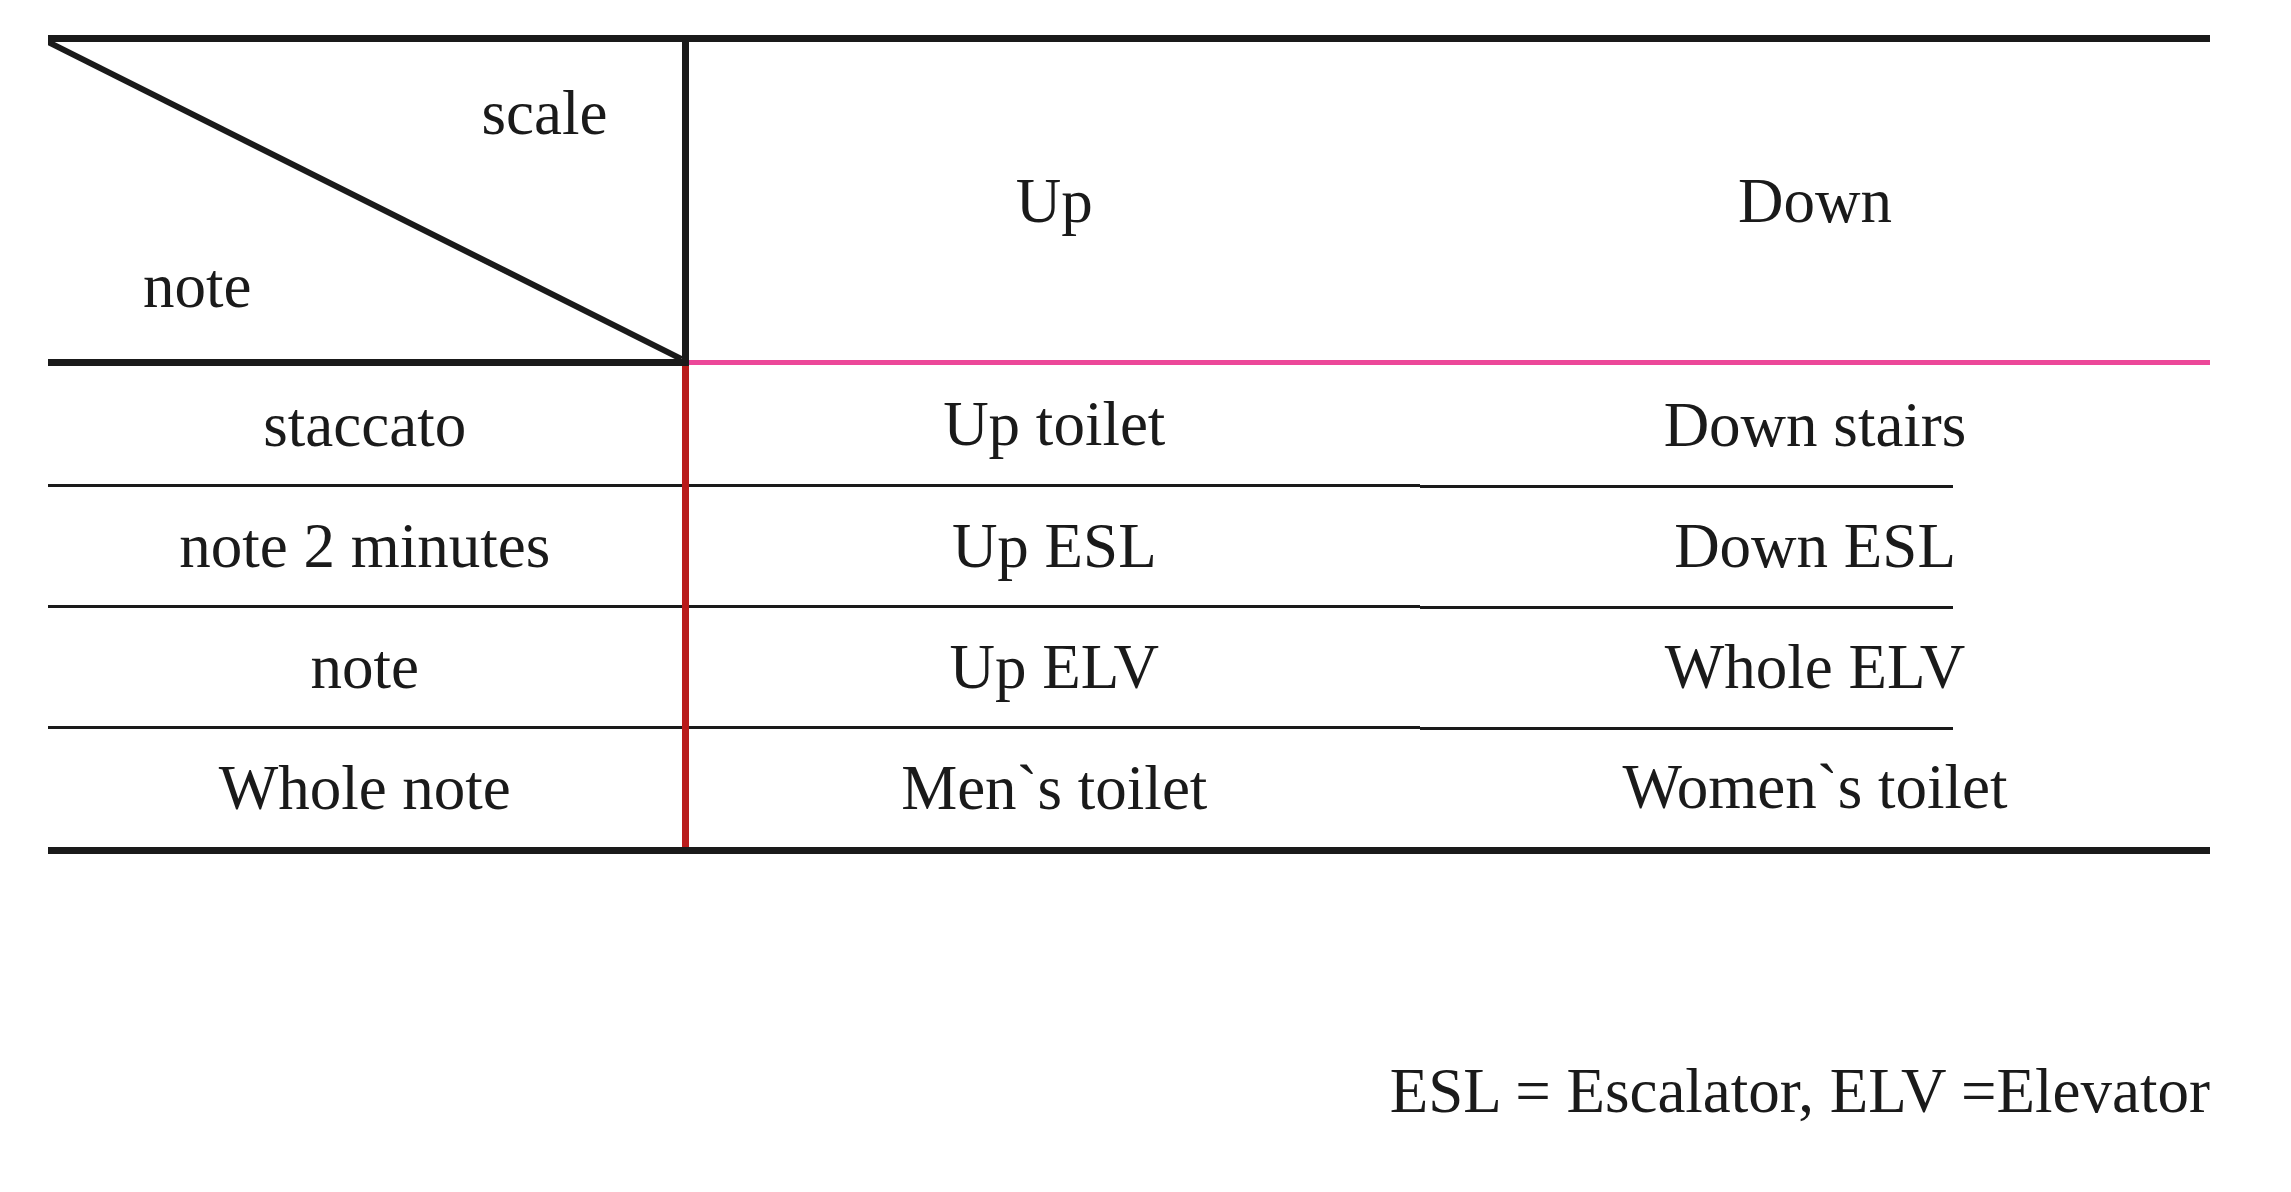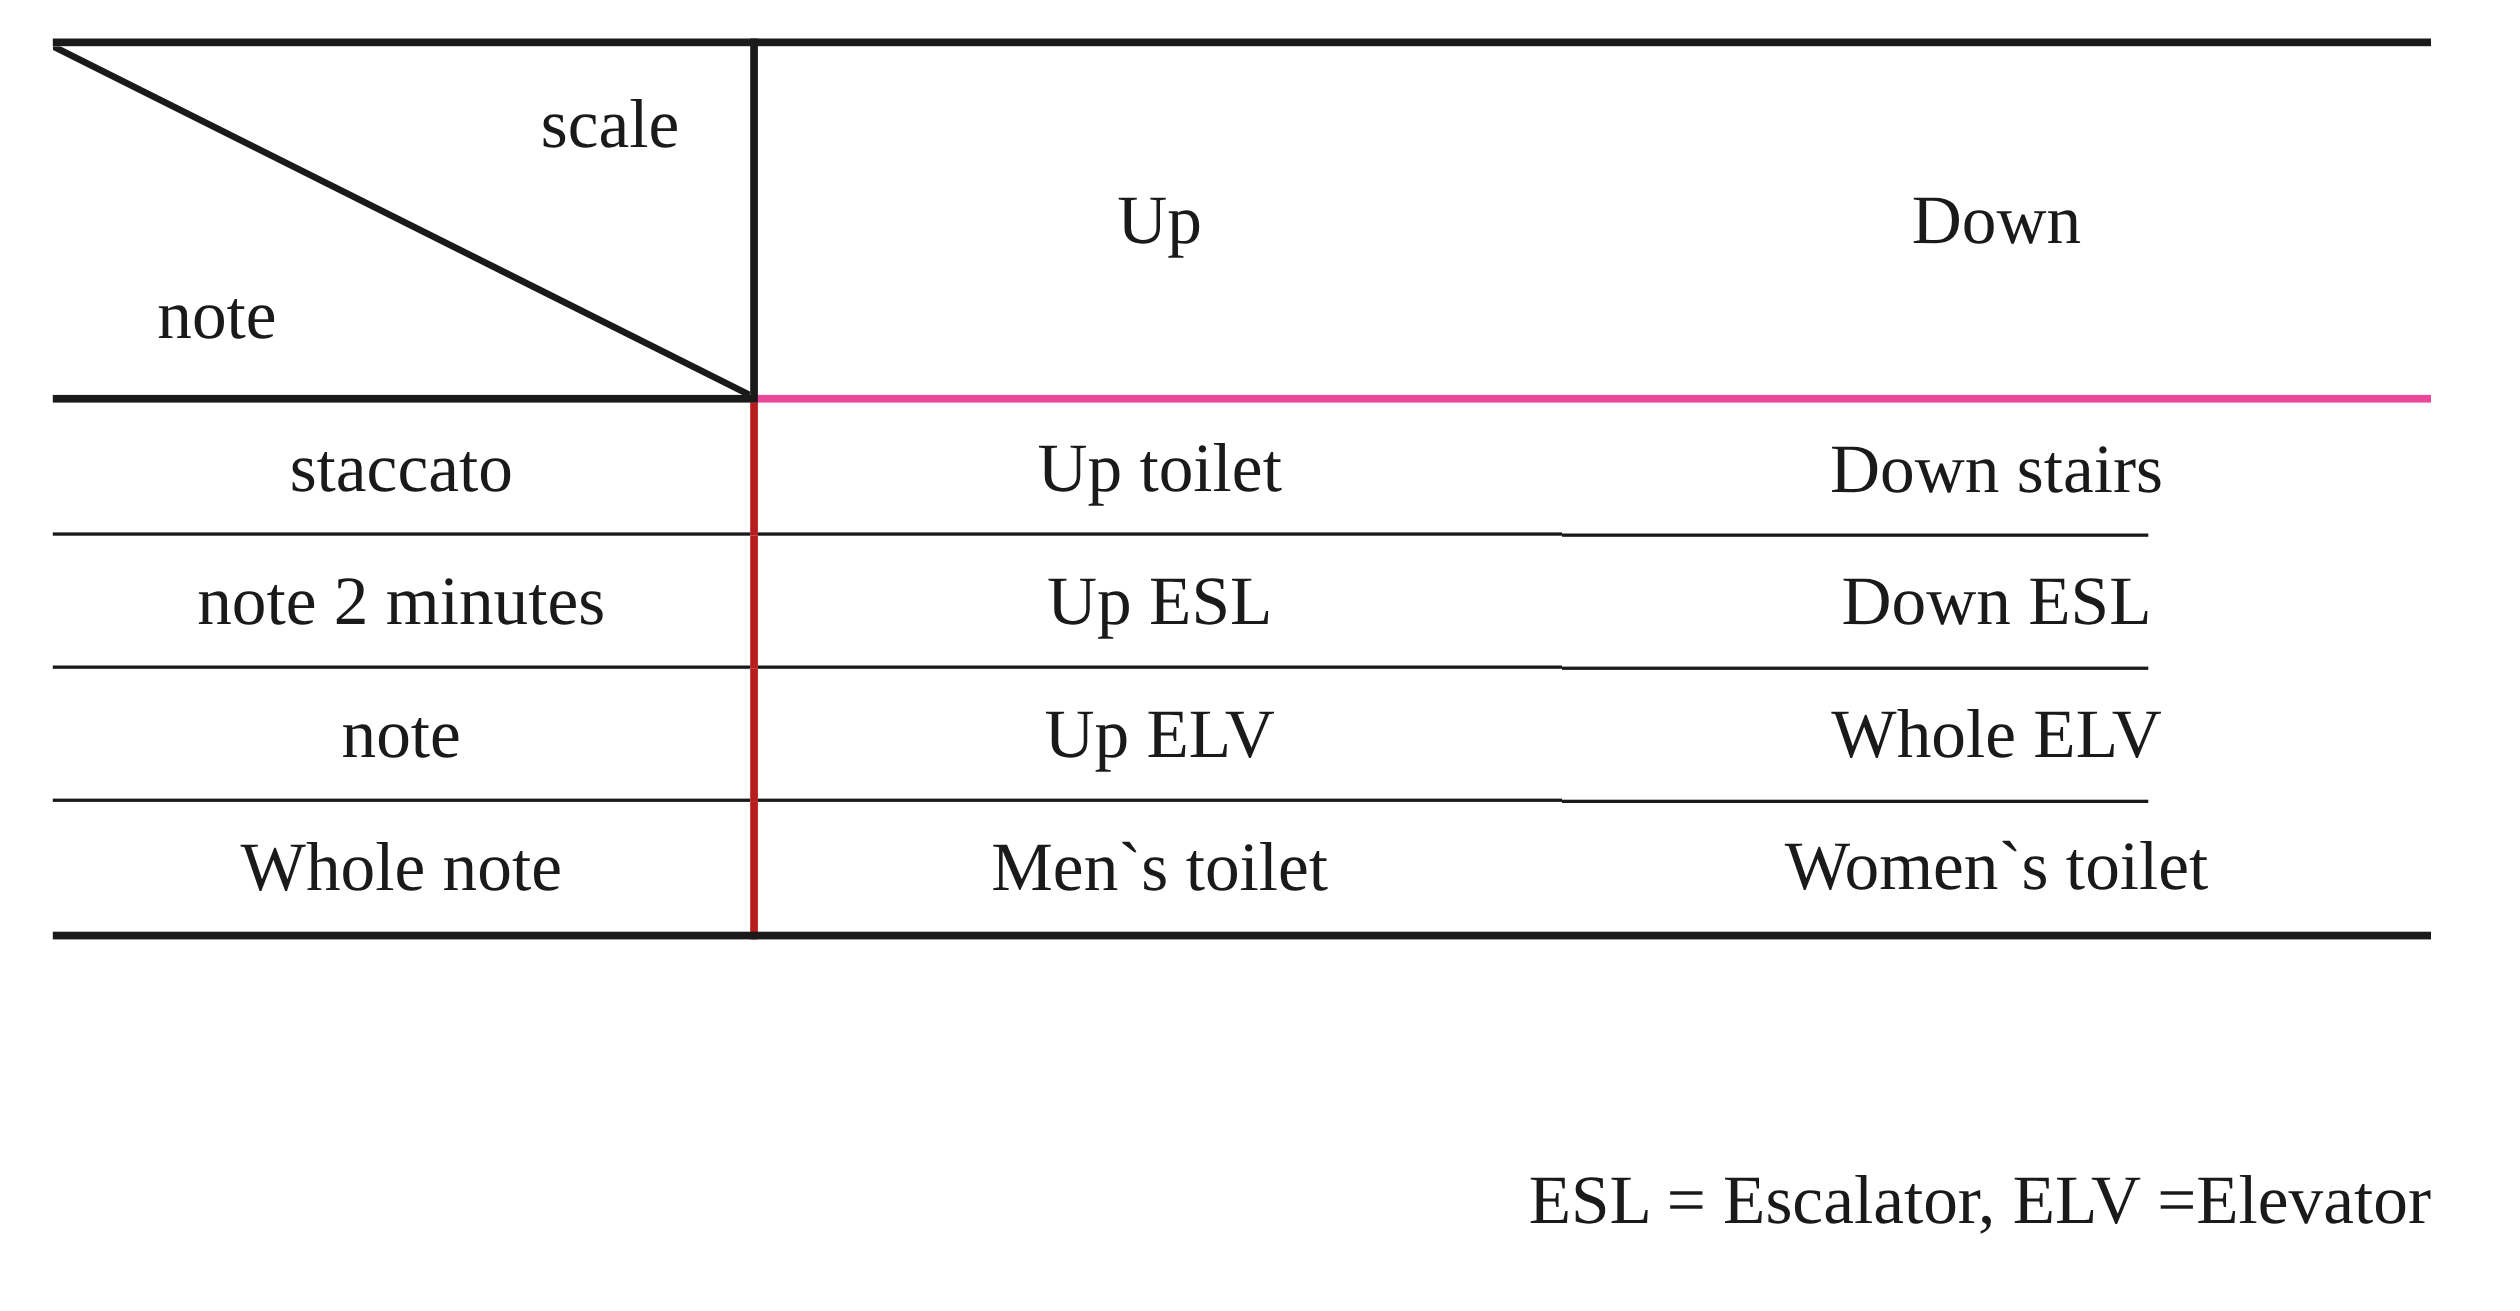--- a/index.html
+++ b/index.html
@@ -68,37 +68,37 @@
   .diag-svg {
     position: absolute;
     inset: 0;
     width: 100%;
     height: 100%;
     display: block;
     pointer-events: none;
   }
   .diag-top-label {
     position: absolute;
-    right: 64px;
+    right: 74px;
     top: 38px;
     font-size: 63px;
     white-space: nowrap;
     margin-left: 17px;
   }
   .diag-bottom-label {
     position: absolute;
     left: 95px;
     bottom: 40px;
     font-size: 63px;
     white-space: nowrap;
   }
 
   th.head-up, th.head-down {
     border-top: 7px solid #1a1a1a;
-    border-bottom: 7px solid #ec4899;
+    border-bottom: 5px solid #ec4899;
     font-size: 63px;
   }
 
   
   tr.data-row > * {
     height: 118px;
   }
   tr.data-row td.lbl {
     border-right: 7px solid #b91c1c;
   }

